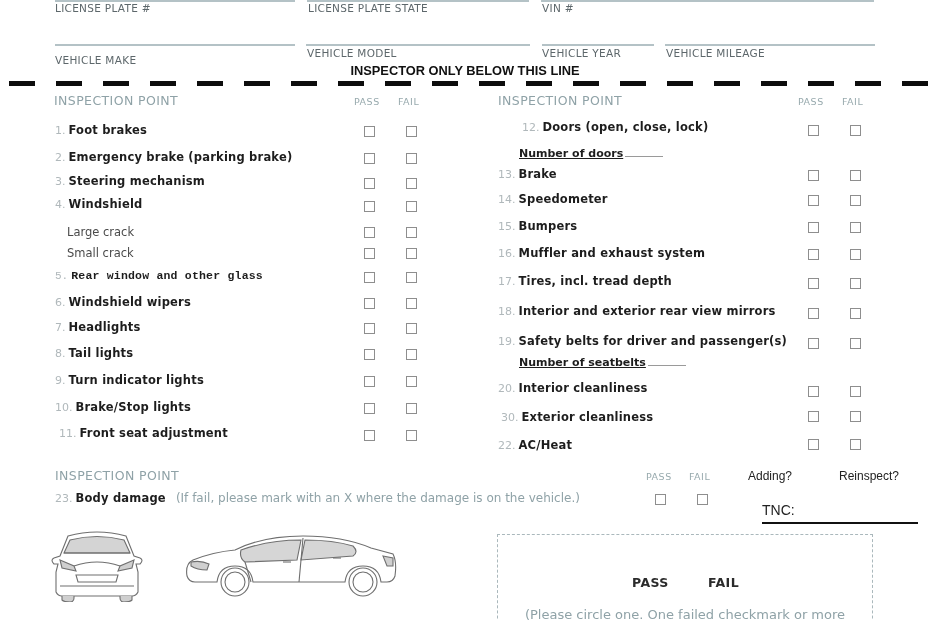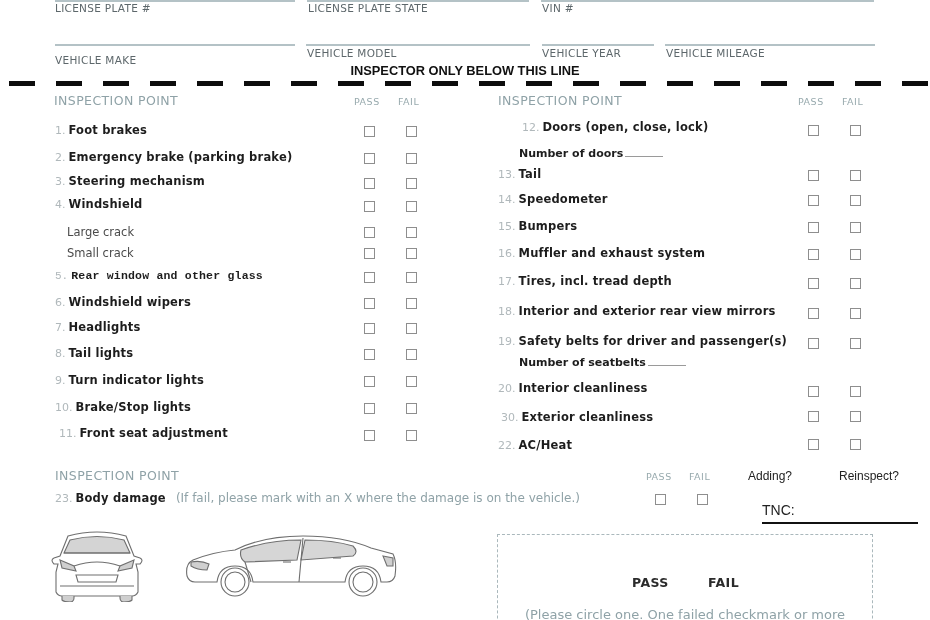--- a/index.html
+++ b/index.html
@@ -16,21 +16,21 @@
 
   
   .sec-head { position: absolute; font-size: 12.5px; color: #8fa2a7; letter-spacing: 0.4px; white-space: nowrap; }
   .col-head { position: absolute; font-size: 9.5px; color: #98aaae; letter-spacing: 0.5px; }
 
   
   .item { position: absolute; white-space: nowrap; font-size: 11.5px; }
   .item .num { color: #b0b8bb; font-weight: normal; font-size: 11px; margin-right: 3px; }
   .item .lbl { font-weight: bold; color: #1d1d1d; letter-spacing: 0.2px; }
   .sub { position: absolute; font-size: 11.5px; color: #4a4a4a; white-space: nowrap; }
-  .sub-b { position: absolute; font-size: 11px; font-weight: bold; color: #1d1d1d; white-space: nowrap; }
+  .sub-b { position: absolute; font-size: 11px; font-weight: bold; color: #1d1d1d; white-space: nowrap; text-decoration: underline; }
   .blank { display: inline-block; width: 38px; border-bottom: 1px solid #9a9a9a; margin-left: 2px; }
 
   .cb { position: absolute; width: 11px; height: 11px; border: 1.2px solid #8e8e8e; background: #fff; cursor: pointer; }
 
   .hint { color: #8fa2a7; font-weight: normal; margin-left: 10px; font-size: 12px; }
 
   .plain { position: absolute; font-family: "Liberation Sans", sans-serif; font-size: 12px; color: #222; white-space: nowrap; }
   .tnc-line { position: absolute; left: 762px; top: 522px; width: 156px; height: 2px; background: #111; }
 
   
@@ -148,21 +148,21 @@
   <div class="sec-head" style="left:498px;top:93px;">INSPECTION POINT</div>
   <div class="col-head" style="left:798px;top:96px;">PASS</div>
   <div class="col-head" style="left:842px;top:96px;">FAIL</div>
 
   <div class="item" style="left:498px;top:120px;margin-left:24px;"><span class="num">12.</span><span class="lbl">Doors (open, close, lock)</span></div>
   <div class="cb" style="left:808px;top:125px;"></div>
   <div class="cb" style="left:850px;top:125px;"></div>
 
   <div class="sub-b" style="left:519px;top:147px;"><span>Number of doors</span><span class="blank"></span></div>
 
-  <div class="item" style="left:498px;top:167px;"><span class="num">13.</span><span class="lbl">Tail</span></div>
+  <div class="item" style="left:498px;top:167px;"><span class="num">13.</span><span class="lbl">Brake</span></div>
   <div class="cb" style="left:808px;top:170px;"></div>
   <div class="cb" style="left:850px;top:170px;"></div>
 
   <div class="item" style="left:498px;top:192px;"><span class="num">14.</span><span class="lbl">Speedometer</span></div>
   <div class="cb" style="left:808px;top:195px;"></div>
   <div class="cb" style="left:850px;top:195px;"></div>
 
   <div class="item" style="left:498px;top:219px;"><span class="num">15.</span><span class="lbl">Bumpers</span></div>
   <div class="cb" style="left:808px;top:222px;"></div>
   <div class="cb" style="left:850px;top:222px;"></div>

